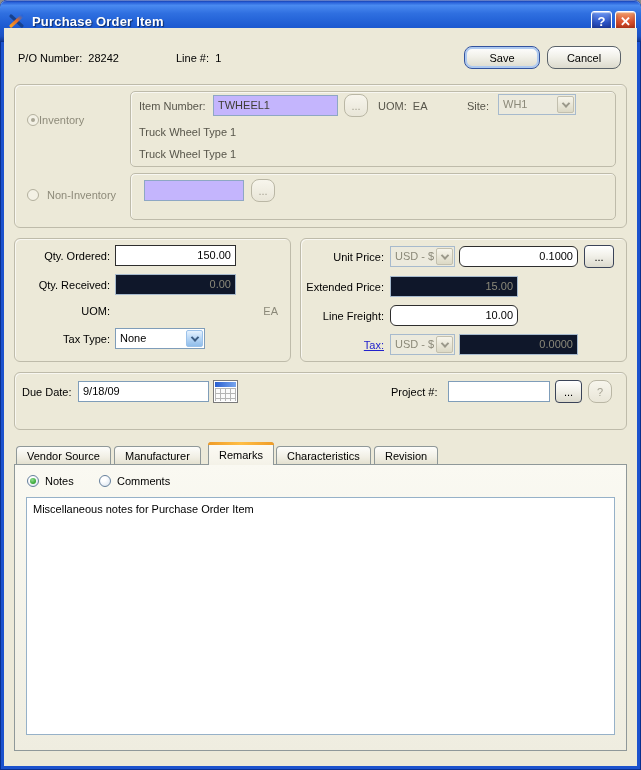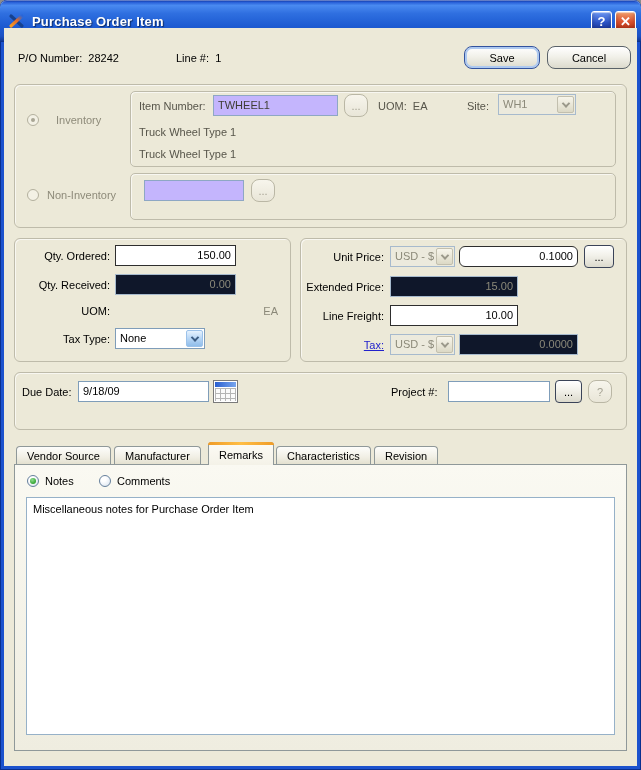--- a/index.html
+++ b/index.html
@@ -144,26 +144,26 @@
 
   <div class="lbl" style="left:18px; top:52px;">
     <span>P/O Number:</span>&nbsp;
     <span>28242</span>
   </div>
   <div class="lbl" style="left:176px; top:52px;">
     <span>Line #:</span>&nbsp;
     <span>1</span>
   </div>
   <div class="btn primary" style="left:464px; top:46px; width:76px; height:23px;">Save</div>
-  <div class="btn" style="left:547px; top:46px; width:84px; height:23px;">Cancel</div>
+  <div class="btn" style="left:547px; top:46px; width:74px; height:23px;">Cancel</div>
 
   <div class="group" style="left:14px; top:84px; width:613px; height:144px;"></div>
 
   <div class="radio dis checked" style="left:27px; top:114px;"></div>
-  <div class="lbl dim" style="left:56px; top:114px;">Inventory</div>
+  <div class="lbl dim" style="left:39px; top:114px;">Inventory</div>
 
   <div class="group" style="left:130px; top:91px; width:486px; height:76px; border-radius:5px;"></div>
   <div class="lbl gray" style="left:139px; top:100px;">Item Number:</div>
   <div class="field itemdis" style="left:213px; top:95px; width:125px;">TWHEEL1</div>
   <div class="btn dis" style="left:344px; top:94px; width:24px; height:23px;">...</div>
   <div class="lbl gray" style="left:378px; top:100px;">
     <span>UOM:</span>&nbsp;
     <span>EA</span>
   </div>
   <div class="lbl gray" style="left:467px; top:100px;">Site:</div>
@@ -210,21 +210,21 @@
         <div class="chev"></div>
       </div>
   </div>
   <div class="field num" style="left:459px; top:246px; width:119px;border-radius:6px;">0.1000</div>
   <div class="btn sm" style="left:584px; top:245px; width:30px; height:23px;">...</div>
 
   <div class="lbl r" style="left:296px; top:281px; width:88px;">Extended Price:</div>
   <div class="field dis num" style="left:390px; top:276px; width:128px;">15.00</div>
 
   <div class="lbl r" style="left:296px; top:310px; width:88px;">Line Freight:</div>
-  <div class="field num" style="left:390px; top:305px; width:128px;">10.00</div>
+  <div class="field num" style="left:390px; top:305px; width:128px;border-radius:6px;">10.00</div>
 
   <div class="lbl r" style="left:296px; top:339px; width:88px;">
     <span style="color:#2222cc; text-decoration:underline;">Tax:</span>
   </div>
   <div class="combo dis" style="left:390px; top:334px; width:65px;">
     <div class="val">USD - $</div>
     <div class="drop">
         <div class="chev"></div>
       </div>
   </div>

